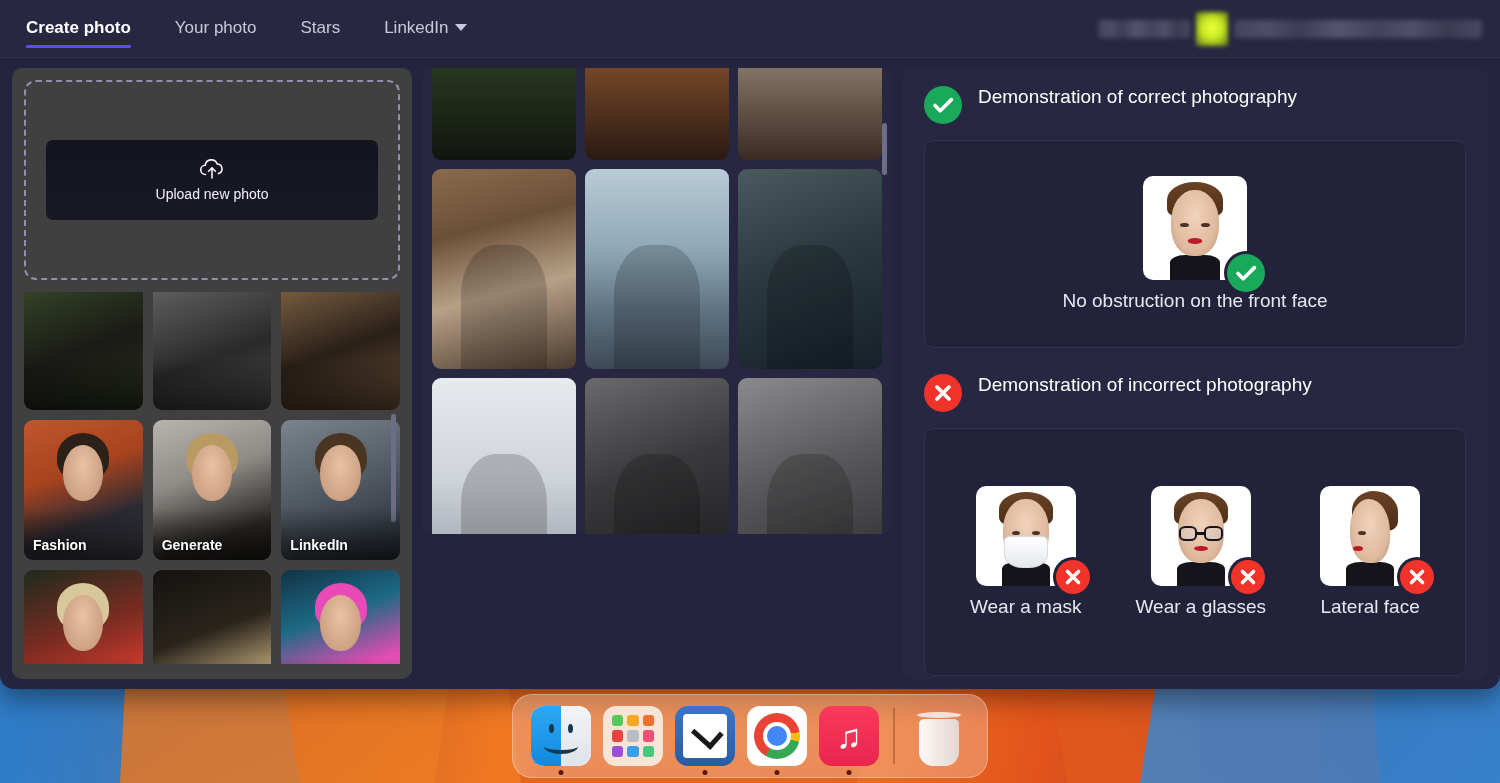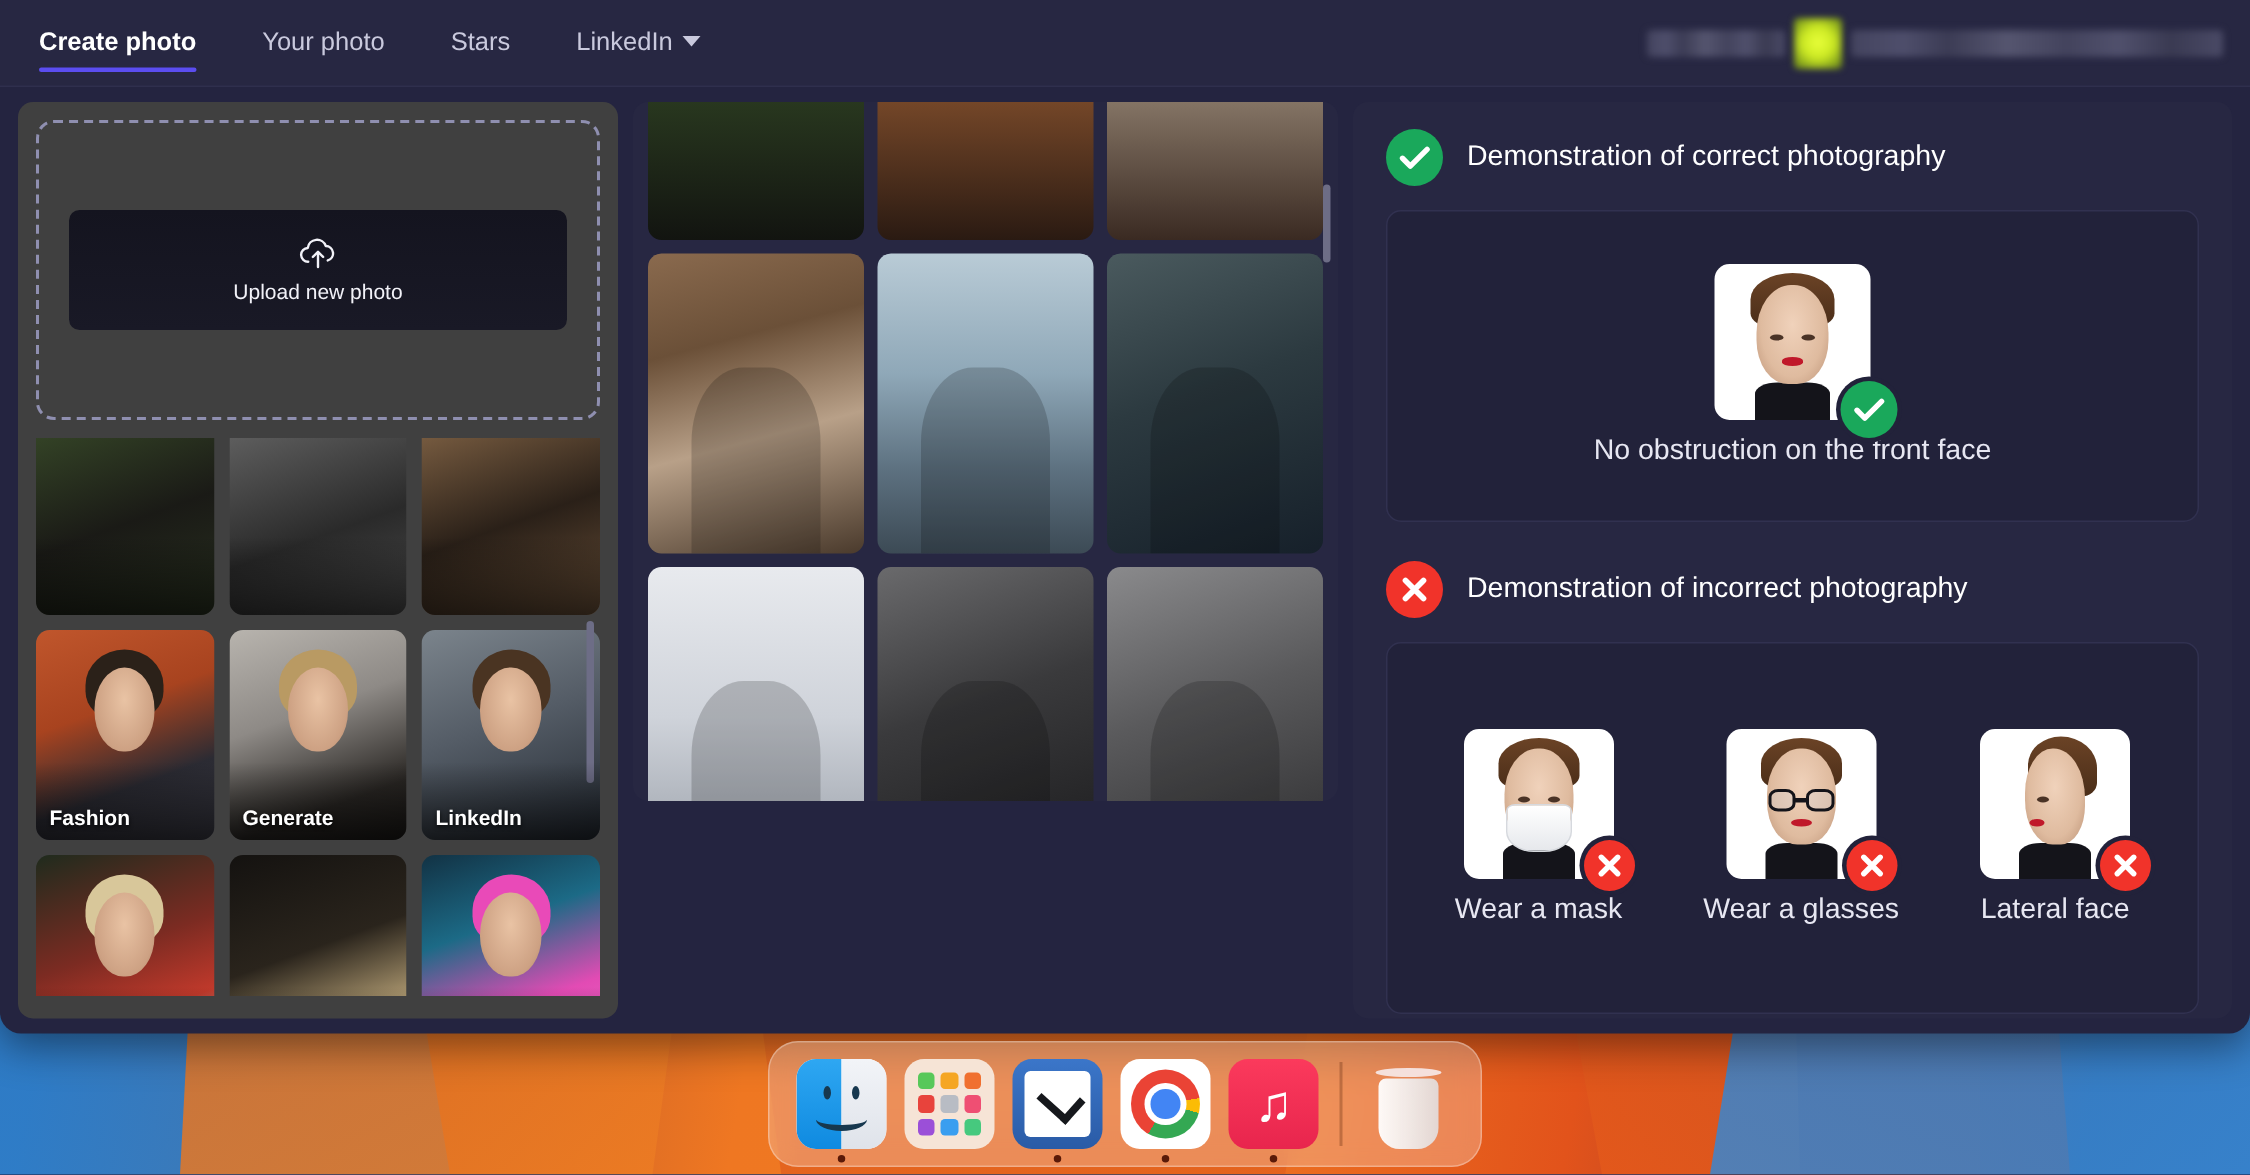--- a/index.html
+++ b/index.html
@@ -283,21 +283,21 @@
 
   
   #right-panel {
     flex: 1;
     background: #272742;
     border-radius: 10px;
     padding: 18px 22px;
     overflow: hidden;
   }
   .section-head {
-    display: flex; align-items: center; gap: 16px;
+    display: flex; gap: 16px;
     margin-bottom: 16px;
   }
   .section-head .title { color: #ffffff; font-size: 19px; }
   .badge-ico { width: 38px; height: 38px; border-radius: 50%; flex: none; }
   .badge-ok  { background: #1aa85b; }
   .badge-bad { background: #f1332a; }
 
   .demo-box {
     background: #22223a;
     border-radius: 10px;

